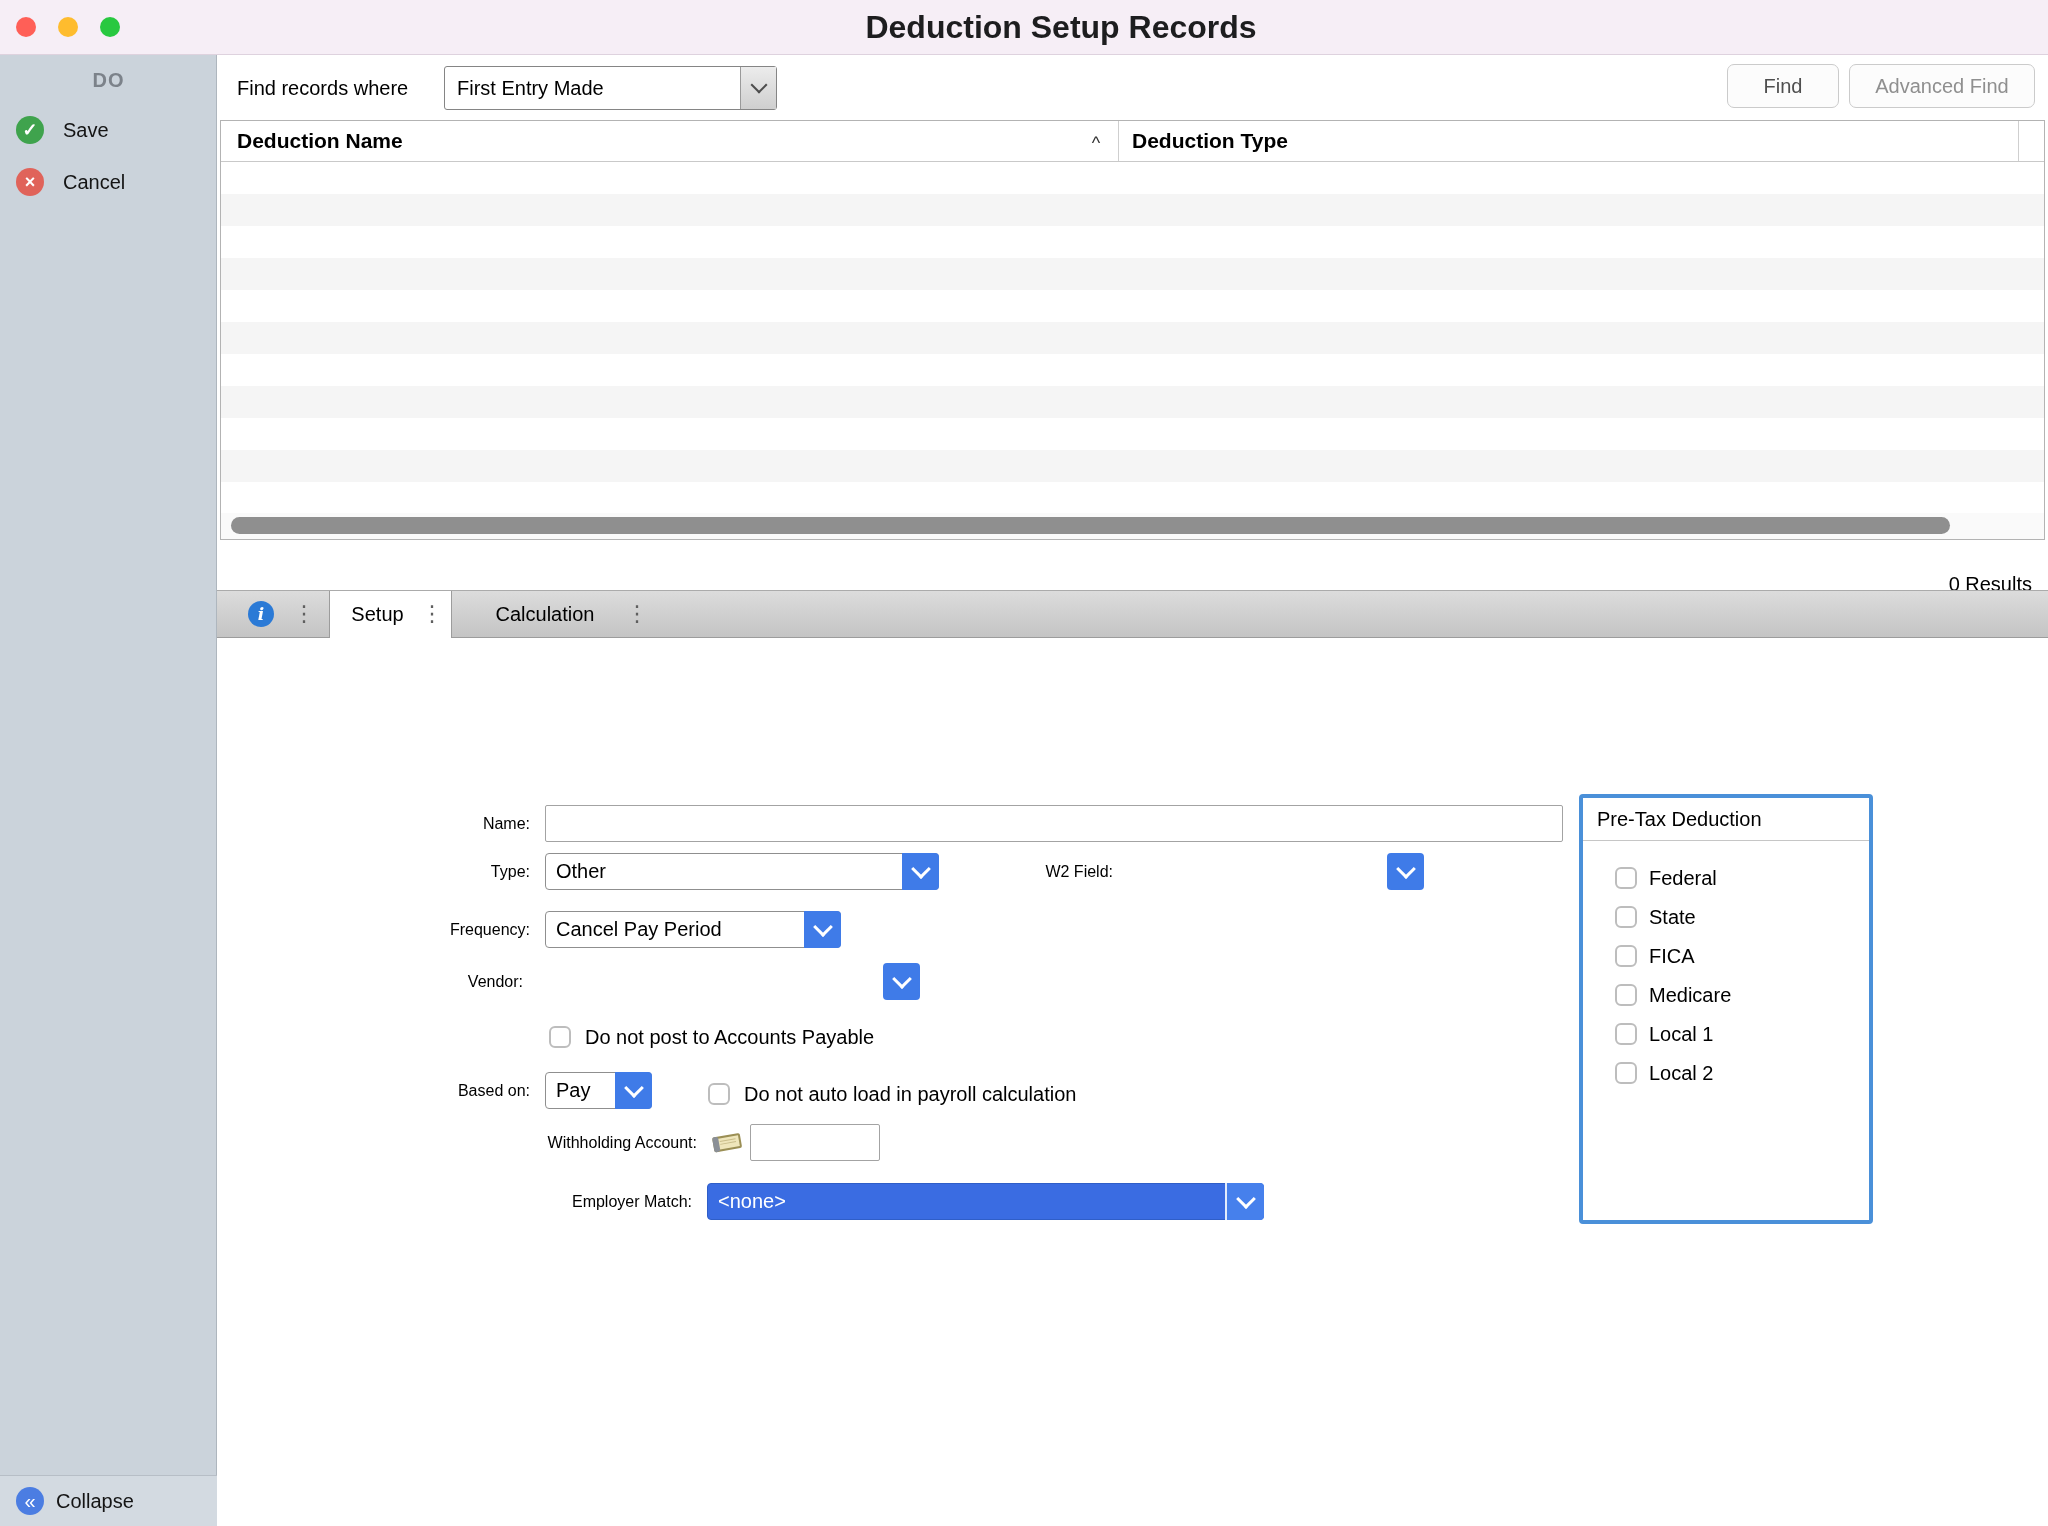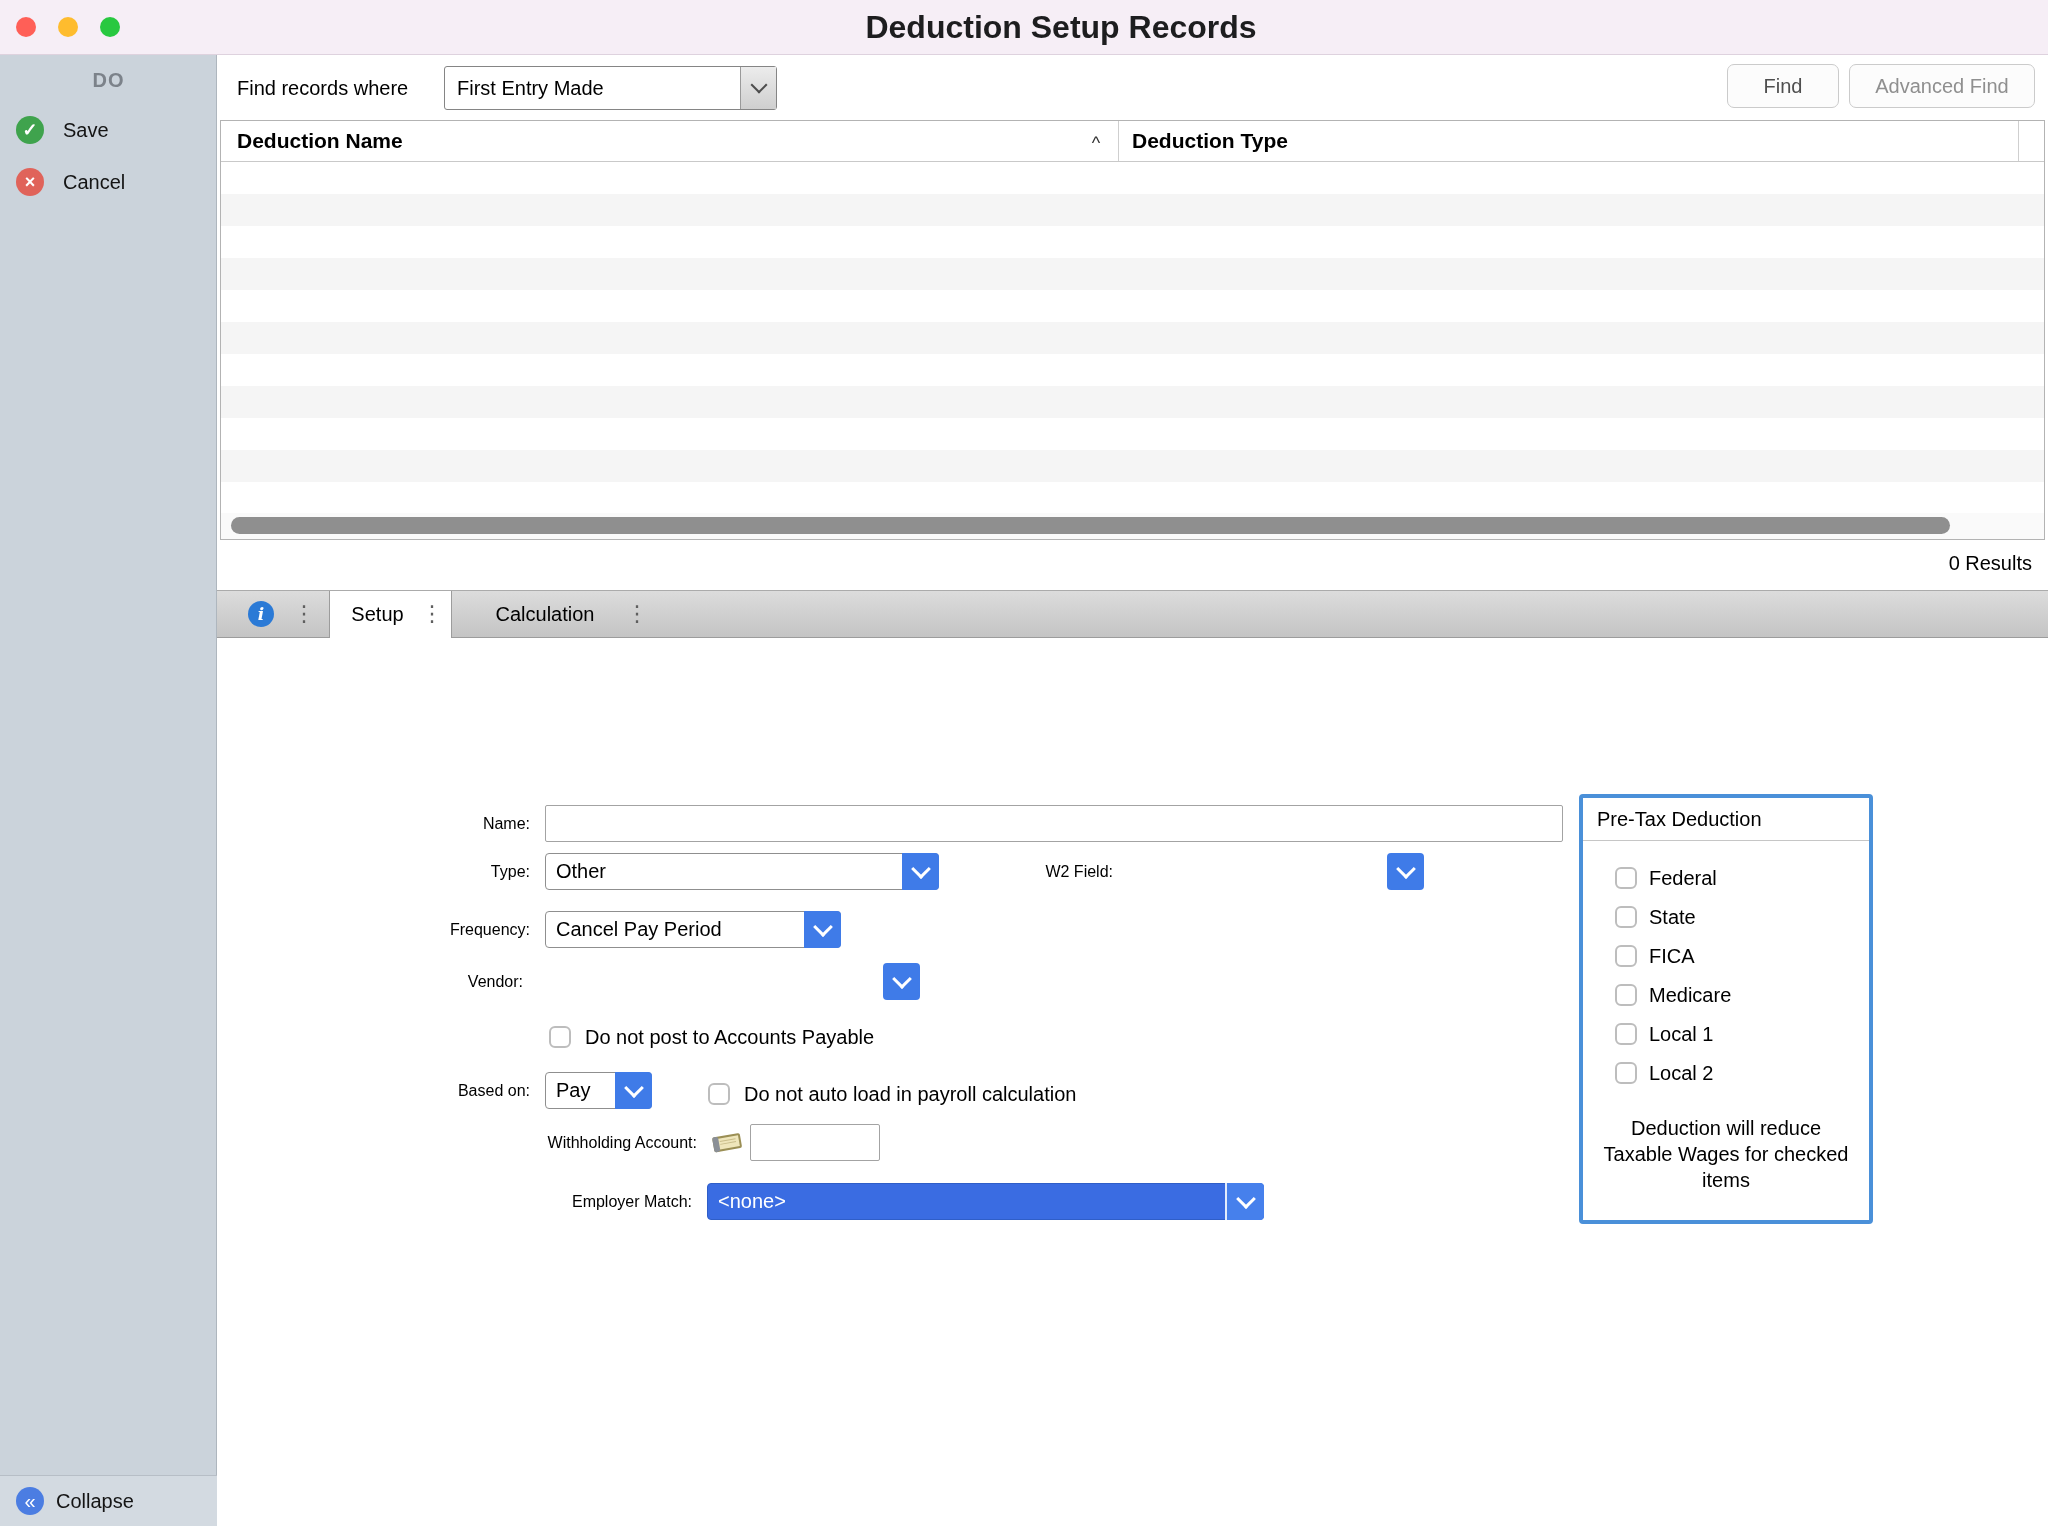--- a/index.html
+++ b/index.html
@@ -58,21 +58,21 @@
   #sort-caret{position:absolute;left:860px;top:0;width:30px;height:40px;line-height:44px;text-align:center;
               font-size:18px;color:#333;}
   .col-div{position:absolute;top:0;width:1px;height:40px;background:#cfcfcf;}
   #col-div1{left:897px;}
   #col-div2{left:1797px;}
   #tbody{position:relative;height:351px;
          background:repeating-linear-gradient(to bottom,#ffffff 0px,#ffffff 32px,#f5f5f5 32px,#f5f5f5 64px);}
   #hscroll{position:relative;height:26px;background:#fafafa;}
   #hscroll-thumb{position:absolute;left:10px;top:4px;width:1719px;height:17px;border-radius:9px;background:#8f8f8f;cursor:grab;}
 
-  #results-count{top:552px;right:16px;font-size:20px;color:#000;text-align:right;}
+  #results-count{top:573px;right:16px;font-size:20px;color:#000;text-align:right;}
 
   
   #tabbar{left:217px;top:590px;width:1831px;height:46px;background:linear-gradient(#dcdcdc,#c4c4c4);
           border-top:1px solid #ababab;border-bottom:1px solid #9c9c9c;box-sizing:content-box;}
   #info-icon{position:absolute;left:31px;top:10px;width:26px;height:26px;border-radius:50%;background:#2b7ad6;
              color:#fff;text-align:center;line-height:26px;font-family:"DejaVu Serif",serif;
              font-style:italic;font-weight:700;font-size:17px;cursor:pointer;}
   .dots{position:absolute;top:0;height:46px;line-height:46px;color:#5f5f5f;font-size:22px;}
   #dots-main{left:76px;}
   .tab{position:absolute;top:0;height:46px;cursor:pointer;}
@@ -281,14 +281,13 @@
     </div>
     <div class="pt-item">
       <span class="checkbox"></span>
       <span class="cb-label">Local 1</span>
     </div>
     <div class="pt-item">
       <span class="checkbox"></span>
       <span class="cb-label">Local 2</span>
     </div>
   </div>
-  <div id="pretax-note">Deduction will reduce Taxable Wages for checked items</div>
 </div>
 
 </body></html>

